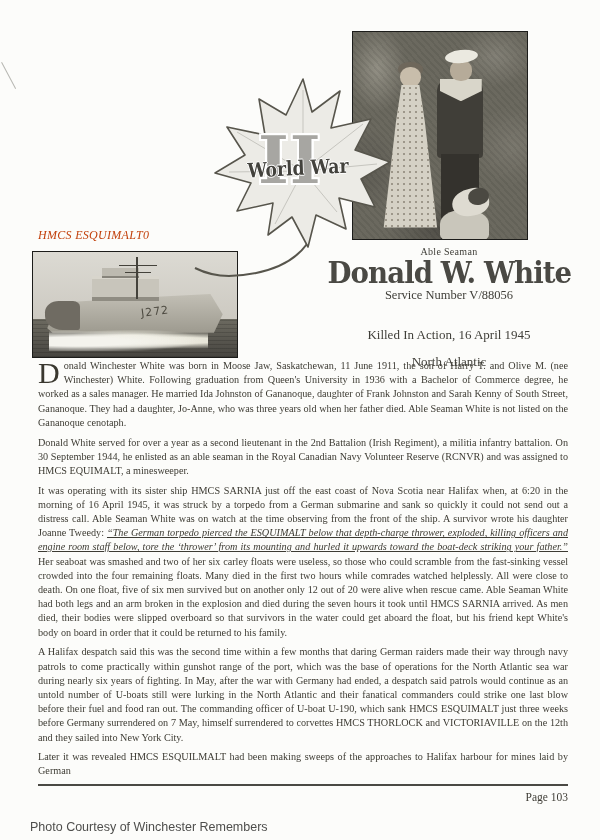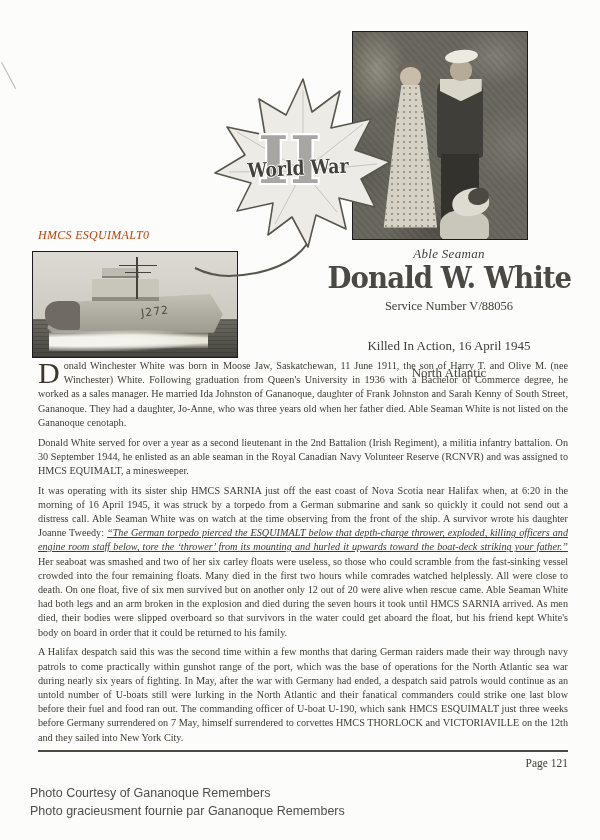--- a/index.html
+++ b/index.html
@@ -70,28 +70,28 @@
   .sailor-legs{position:absolute;left:50.5%;top:59%;width:22%;height:41%;background:#34322d;}
   .dog-body{position:absolute;left:50%;top:86%;width:28%;height:15%;background:#c9c6bb;border-radius:45% 45% 20% 20%;}
   .dog-head{position:absolute;left:57%;top:76%;width:21%;height:13%;background:#dedbd1;border-radius:55% 45% 45% 55%;transform:rotate(-14deg);}
   .dog-patch{position:absolute;left:66%;top:75.5%;width:12%;height:8%;background:#4b4942;border-radius:50%;transform:rotate(-12deg);}
 
   
   .profile{
     position:absolute;left:306px;top:246px;width:286px;z-index:2;
     text-align:center;color:#3f3e38;
   }
-  .profile-rank{font-size:13px;letter-spacing:.3px;font-style:italic;}
+  .profile-rank{font-size:10px;letter-spacing:.3px;}
   .profile-name{
     display:inline-block;margin-top:1px;
     font-family:"DejaVu Serif",serif;font-weight:bold;
     font-size:30px;line-height:30px;letter-spacing:-1px;
     transform:scaleX(.92);color:#4a4944;white-space:nowrap;
   }
-  .profile-service{font-size:12.5px;margin-top:6px;}
+  .profile-service{font-size:12.5px;margin-top:0;}
   .profile-fate1{font-size:13px;margin-top:24px;}
   .profile-fate2{font-size:13px;margin-top:11px;}
 
   
   .ship-caption{
     position:absolute;left:38px;top:228px;z-index:2;
     font-style:italic;font-size:12px;letter-spacing:.3px;color:#c2410c;
   }
   .ship-photo{
     position:absolute;left:32px;top:251px;width:206px;height:107px;z-index:1;
@@ -211,22 +211,23 @@
     <div class="ship-yard2"></div>
     <div class="bow-wave"></div>
     <div class="hull-number">J272</div>
   </div>
 
   <div class="article">
     <p><span class="dropcap">D</span><span>onald Winchester White was born in Moose Jaw, Saskatchewan, 11 June 1911, the son of Harry T. and Olive M. (nee Winchester) White. Following graduation from Queen's University in 1936 with a Bachelor of Commerce degree, he worked as a sales manager. He married Ida Johnston of Gananoque, daughter of Frank Johnston and Sarah Kenny of South Street, Gananoque. They had a daughter, Jo-Anne, who was three years old when her father died. Able Seaman White is not listed on the Gananoque cenotaph.</span></p>
     <p>Donald White served for over a year as a second lieutenant in the 2nd Battalion (Irish Regiment), a militia infantry battalion. On 30 September 1944, he enlisted as an able seaman in the Royal Canadian Navy Volunteer Reserve (RCNVR) and was assigned to HMCS EQUIMALT, a minesweeper.</p>
     <p><span>It was operating with its sister ship HMCS SARNIA just off the east coast of Nova Scotia near Halifax when, at 6:20 in the morning of 16 April 1945, it was struck by a torpedo from a German submarine and sank so quickly it could not send out a distress call. Able Seaman White was on watch at the time observing from the front of the ship. A survivor wrote his daughter Joanne Tweedy: </span><span class="quote">“The German torpedo pierced the ESQUIMALT below that depth-charge thrower, exploded, killing officers and engine room staff below, tore the ‘thrower’ from its mounting and hurled it upwards toward the boat-deck striking your father.”</span><span> Her seaboat was smashed and two of her six carley floats were useless, so those who could scramble from the fast-sinking vessel crowded into the four remaining floats. Many died in the first two hours while comrades watched helplessly. All were close to death. On one float, five of six men survived but on another only 12 out of 20 were alive when rescue came. Able Seaman White had both legs and an arm broken in the explosion and died during the seven hours it took until HMCS SARNIA arrived. As men died, their bodies were slipped overboard so that survivors in the water could get aboard the float, but his friend kept White's body on board in order that it could be returned to his family.</span></p>
     <p>A Halifax despatch said this was the second time within a few months that daring German raiders made their way through navy patrols to come practically within gunshot range of the port, which was the base of operations for the North Atlantic sea war during nearly six years of fighting.  In May, after the war with Germany had ended, a despatch said patrols would continue as an untold number of U-boats still were lurking in the North Atlantic and their fanatical commanders could strike one last blow before their fuel and food ran out.  The commanding officer of U-boat U-190, which sank HMCS ESQUIMALT just three weeks before Germany surrendered on 7 May, himself surrendered to corvettes HMCS THORLOCK and VICTORIAVILLE on the 12th and they sailed into New York City.</p>
+    <p>Later it was revealed HMCS ESQUILMALT had been making sweeps of the approaches to Halifax harbour for mines laid by German</p>
 
     <div class="rule"></div>
-    <div class="page-num">Page 121</div>
+    <div class="page-num">Page 103</div>
     <div class="credits">
-      <div>Photo Courtesy of Gananoque Remembers</div>
+      <div>Photo Courtesy of Winchester Remembers</div>
       <div>Photo gracieusment fournie par Gananoque Remembers</div>
     </div>
   </div>
 
 </div>
 
 </body></html>

